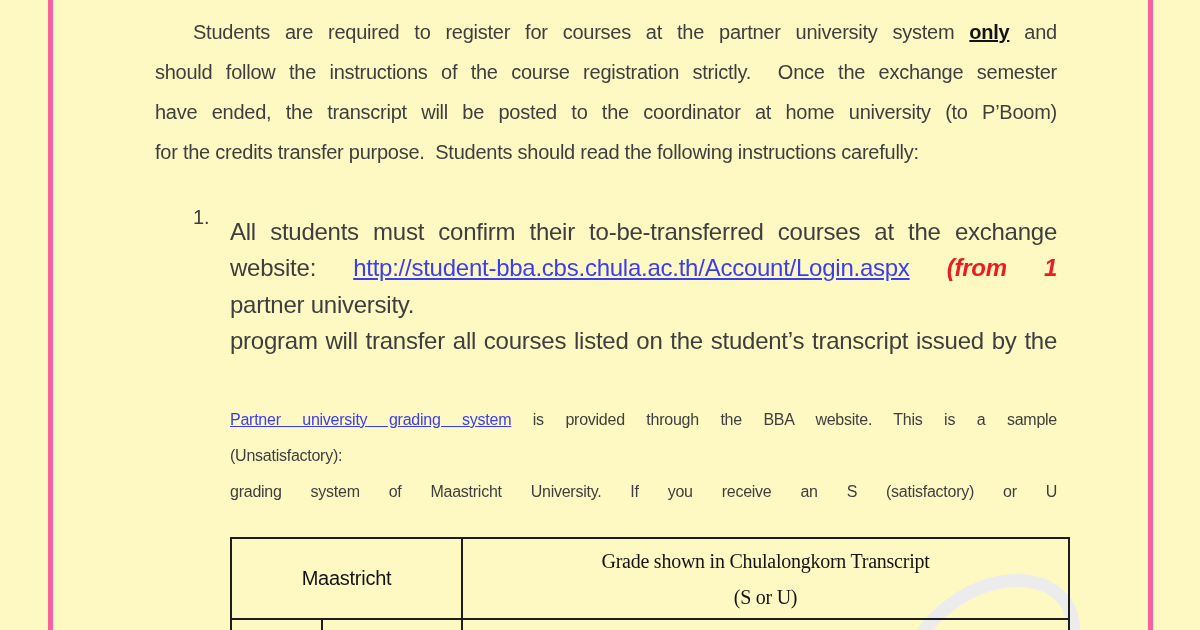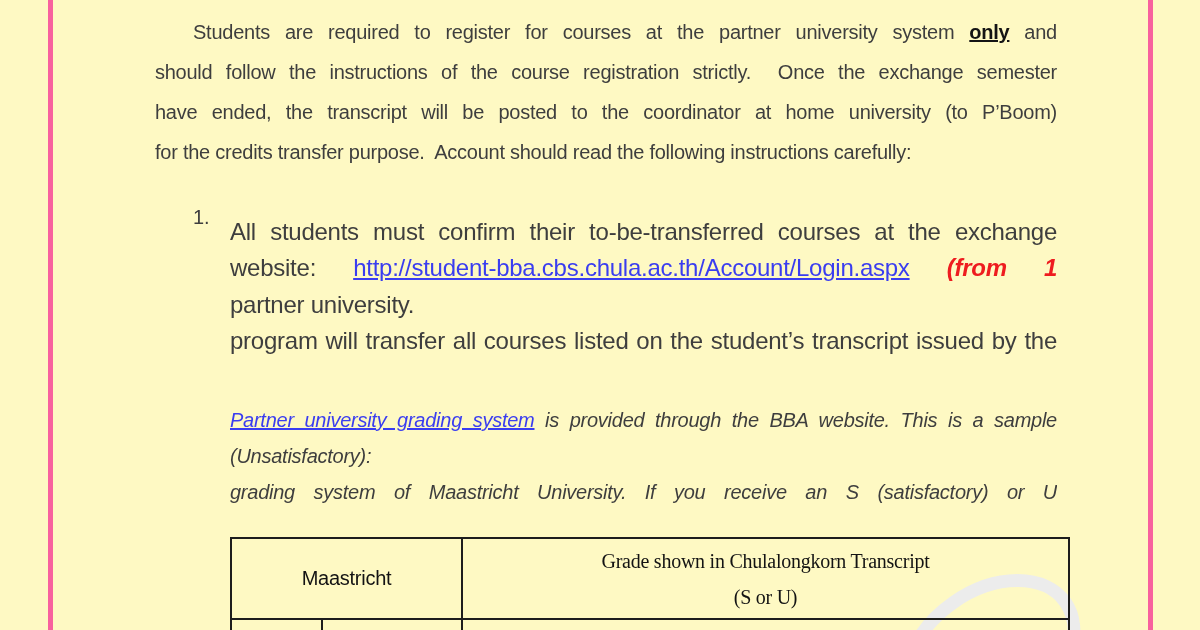--- a/index.html
+++ b/index.html
@@ -15,21 +15,21 @@
   .line.last{text-align-last:left;}
 
   .p1{position:absolute;left:155px;top:12px;width:902px;font-size:20px;line-height:40px;}
   .p1 .line{height:40px;}
   .indent{padding-left:38px;}
 
   .listnum{position:absolute;left:193px;top:199px;font-size:20px;line-height:36px;}
   .list{position:absolute;left:230px;top:214px;width:827px;font-size:24px;line-height:36.3px;}
   .list .line{height:36.3px;}
 
-  .p2{position:absolute;left:230px;top:402px;width:827px;font-size:20px;line-height:36px;font-style:italic;}
+  .p2{position:absolute;left:230px;top:402px;width:827px;font-size:16px;line-height:36px;}
   .p2 .line{height:36px;}
 
   a.link{color:#3a3df0;text-decoration:underline;cursor:pointer;}
   .red{color:#ee1c1f;font-weight:bold;font-style:italic;}
   .em{color:#141414;font-weight:bold;text-decoration:underline;}
 
   .wm{position:absolute;left:860px;top:545px;z-index:0;}
 
   table.tbl{
     position:absolute;left:230px;top:537px;width:838px;border-collapse:collapse;
@@ -49,21 +49,21 @@
   <div class="vline right"></div>
 
   <svg class="wm" width="280" height="85" viewBox="0 0 280 85">
     <ellipse cx="130" cy="110" rx="92" ry="64" fill="none" stroke="#ececec" stroke-width="13" transform="rotate(-35 130 110)"></ellipse>
   </svg>
 
   <div class="p1">
     <div class="line indent"><span>Students are required to register for courses at the partner university system </span><span class="em">only</span><span> and</span></div>
     <div class="line">should follow the instructions of the course registration strictly.  Once the exchange semester</div>
     <div class="line">have ended, the transcript will be posted to the coordinator at home university (to P’Boom)</div>
-    <div class="line last">for the credits transfer purpose.  Account should read the following instructions carefully:</div>
+    <div class="line last">for the credits transfer purpose.  Students should read the following instructions carefully:</div>
   </div>
 
   <div class="listnum">1.</div>
   <div class="list">
     <div class="line">All students must confirm their to-be-transferred courses at the exchange registration</div>
     <div class="line"><span>website: </span><a class="link">http://student-bba.cbs.chula.ac.th/Account/Login.aspx</a><span class="red"> (from 1 October - 30</span></div>
     <div class="line last">partner university.</div>
     <div class="line">program will transfer all courses listed on the student’s transcript issued by the</div>
   </div>
 

